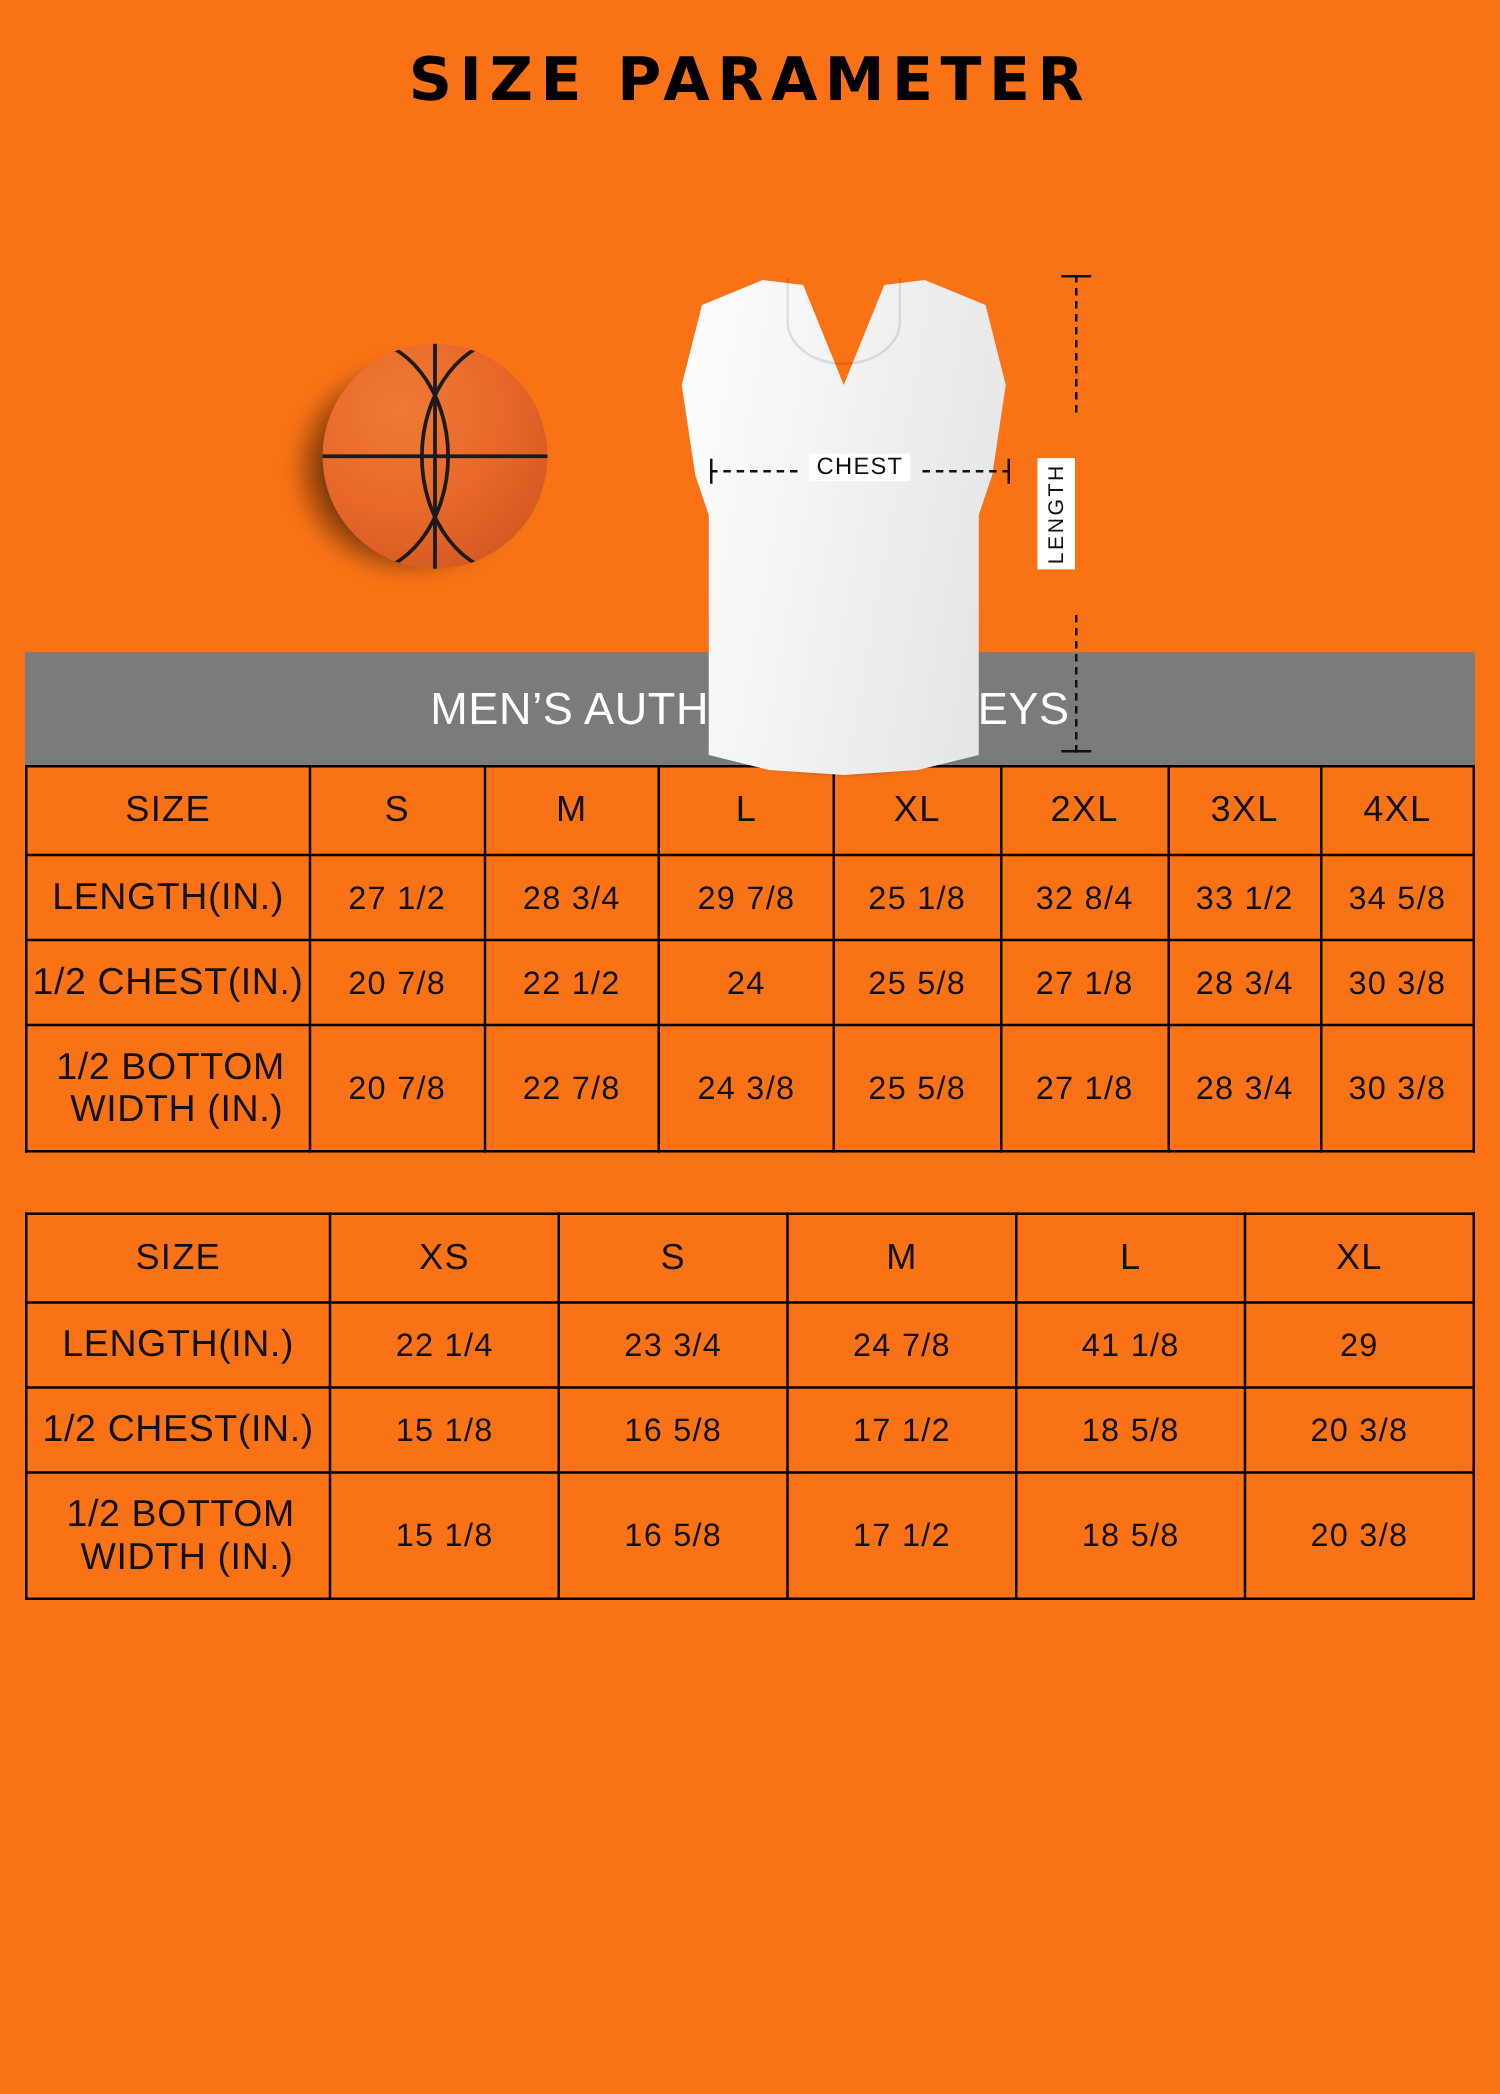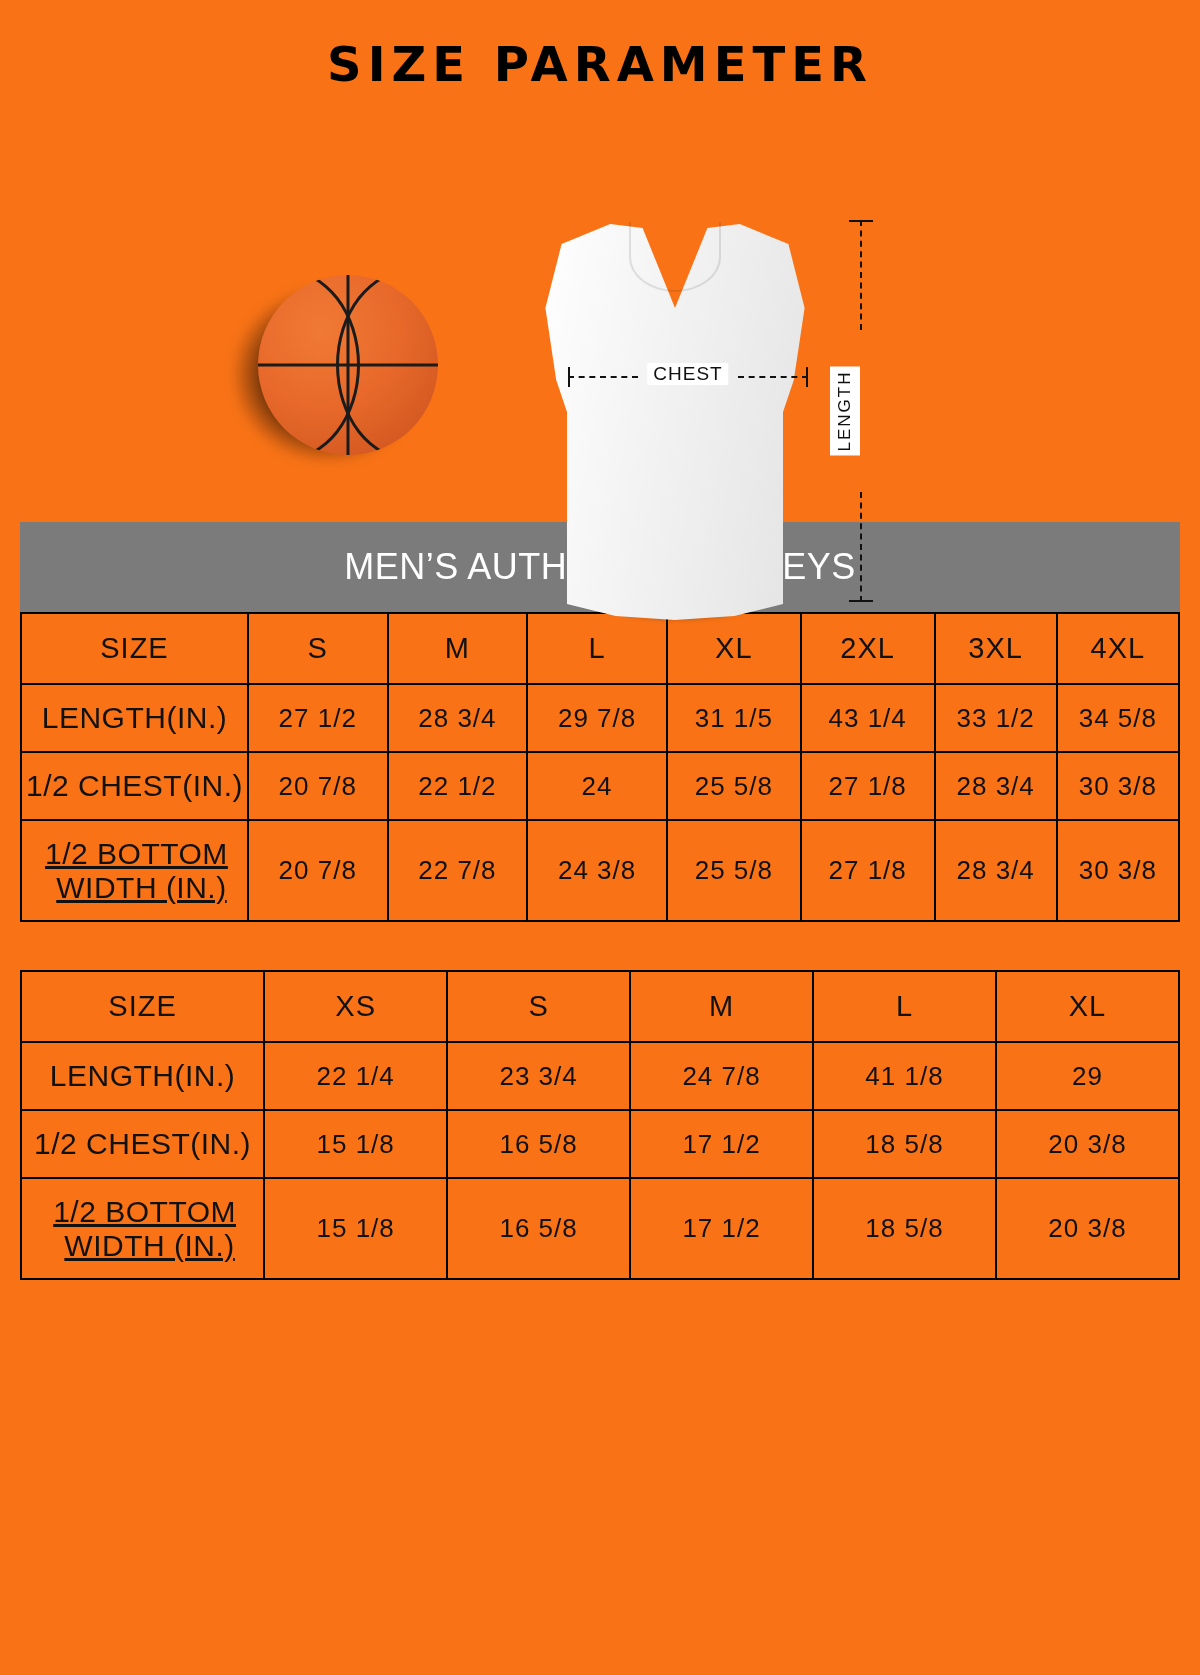--- a/index.html
+++ b/index.html
@@ -217,21 +217,21 @@
     white-space: nowrap;
   }
   table.size-table td.rowhead {
     font-size: 30px;
     letter-spacing: 0.5px;
   }
   table.size-table tr.head td {
     font-size: 29px;
     padding: 18px 2px;
   }
-  .two-line { line-height: 1.12; text-decoration: underline; }
+  .two-line { line-height: 1.12; }
   .two-line span { display: block; }
   .two-line .l1 { padding-left: 4px; }
   .two-line .l2 { padding-left: 14px; }
 </style>
 </head>
 <body>
 
 <div class="page">
 
   <div class="title">SIZE  PARAMETER</div>
@@ -282,22 +282,22 @@
         <td style="width:11.5%">XL</td>
         <td style="width:11.5%">2XL</td>
         <td style="width:10.5%">3XL</td>
         <td style="width:10.5%">4XL</td>
       </tr>
       <tr>
         <td class="rowhead">LENGTH(IN.)</td>
         <td>27  1/2</td>
         <td>28  3/4</td>
         <td>29  7/8</td>
-        <td>31  1/5</td>
-        <td>43  1/4</td>
+        <td>25  1/8</td>
+        <td>32  8/4</td>
         <td>33  1/2</td>
         <td>34  5/8</td>
       </tr>
       <tr>
         <td class="rowhead">1/2 CHEST(IN.)</td>
         <td>20  7/8</td>
         <td>22  1/2</td>
         <td>24</td>
         <td>25  5/8</td>
         <td>27  1/8</td>

